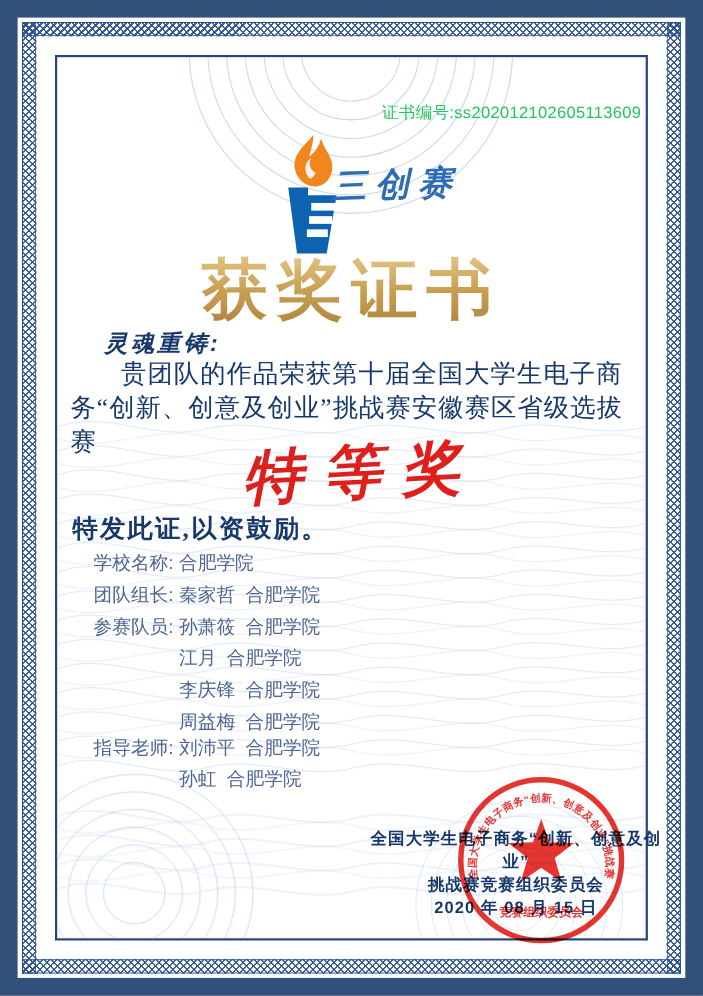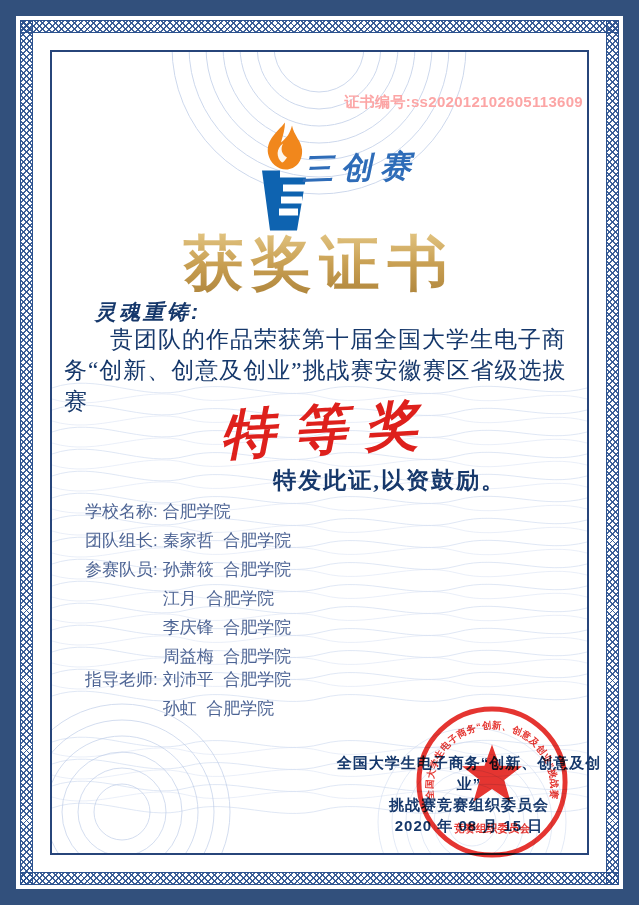--- a/index.html
+++ b/index.html
@@ -18,21 +18,21 @@
   }
   .band.top    { left:20px; right:20px; top:20px;    height:13px; }
   .band.bottom { left:20px; right:20px; bottom:20px; height:13px; }
   .band.left   { top:20px; bottom:20px; left:20px;   width:13px; }
   .band.right  { top:20px; bottom:20px; right:20px;  width:13px; }
   .inner-line { position:absolute; inset:50px; border:2px solid #27457a; }
   .bg-deco { position:absolute; left:52px; top:52px; width:535px; height:801px; }
 
   .cert-number {
     position:absolute; top:93px; right:56px;
-    font-size:15px; font-weight:bold; color:#fca5a5; letter-spacing:.3px;
+    font-size:15px; font-weight:normal; color:#22c55e; letter-spacing:.3px;
   }
   .logo { position:absolute; left:249px; top:121px; width:70px; height:113px; }
   .brand {
     position:absolute; left:302px; top:147px;
     font-size:31px; font-weight:bold; font-style:italic; color:#2e6cb8;
     letter-spacing:8px; transform:rotate(-2deg);
   }
   .title {
     position:absolute; left:0; right:0; top:201px; text-align:center;
     font-family:"Liberation Serif", serif; font-size:60px; font-weight:bold;
@@ -54,21 +54,21 @@
     font-family:"Liberation Serif", serif; font-size:23px; font-weight:normal;
     color:#16386b; line-height:31px; text-indent:46px; letter-spacing:1px;
   }
   .award {
     position:absolute; left:0; right:0; top:394px; text-align:center;
     font-family:"Liberation Serif", serif; font-style:italic; font-weight:bold;
     font-size:54px; color:#de201c; letter-spacing:18px; text-indent:18px;
     transform:rotate(-3deg);
   }
   .closing {
-    position:absolute; left:66px; top:465px; width:440px; text-align:right;
+    position:absolute; left:66px; top:465px; width:440px; text-align:left;
     font-family:"Liberation Serif", serif; font-size:23px; font-weight:bold;
     color:#16386b; letter-spacing:2px;
   }
   .field-row { position:absolute; left:85px; font-size:17px; color:#4d6494; }
   .field-label { display:inline-block; width:73px; }
   .field-value { white-space:pre;margin-top:13px; }
   .issuer {
     position:absolute; left:330px; top:752px; width:278px; text-align:center;
     font-size:15px; font-weight:bold; color:#16386b; line-height:21px; letter-spacing:1px;
   }

